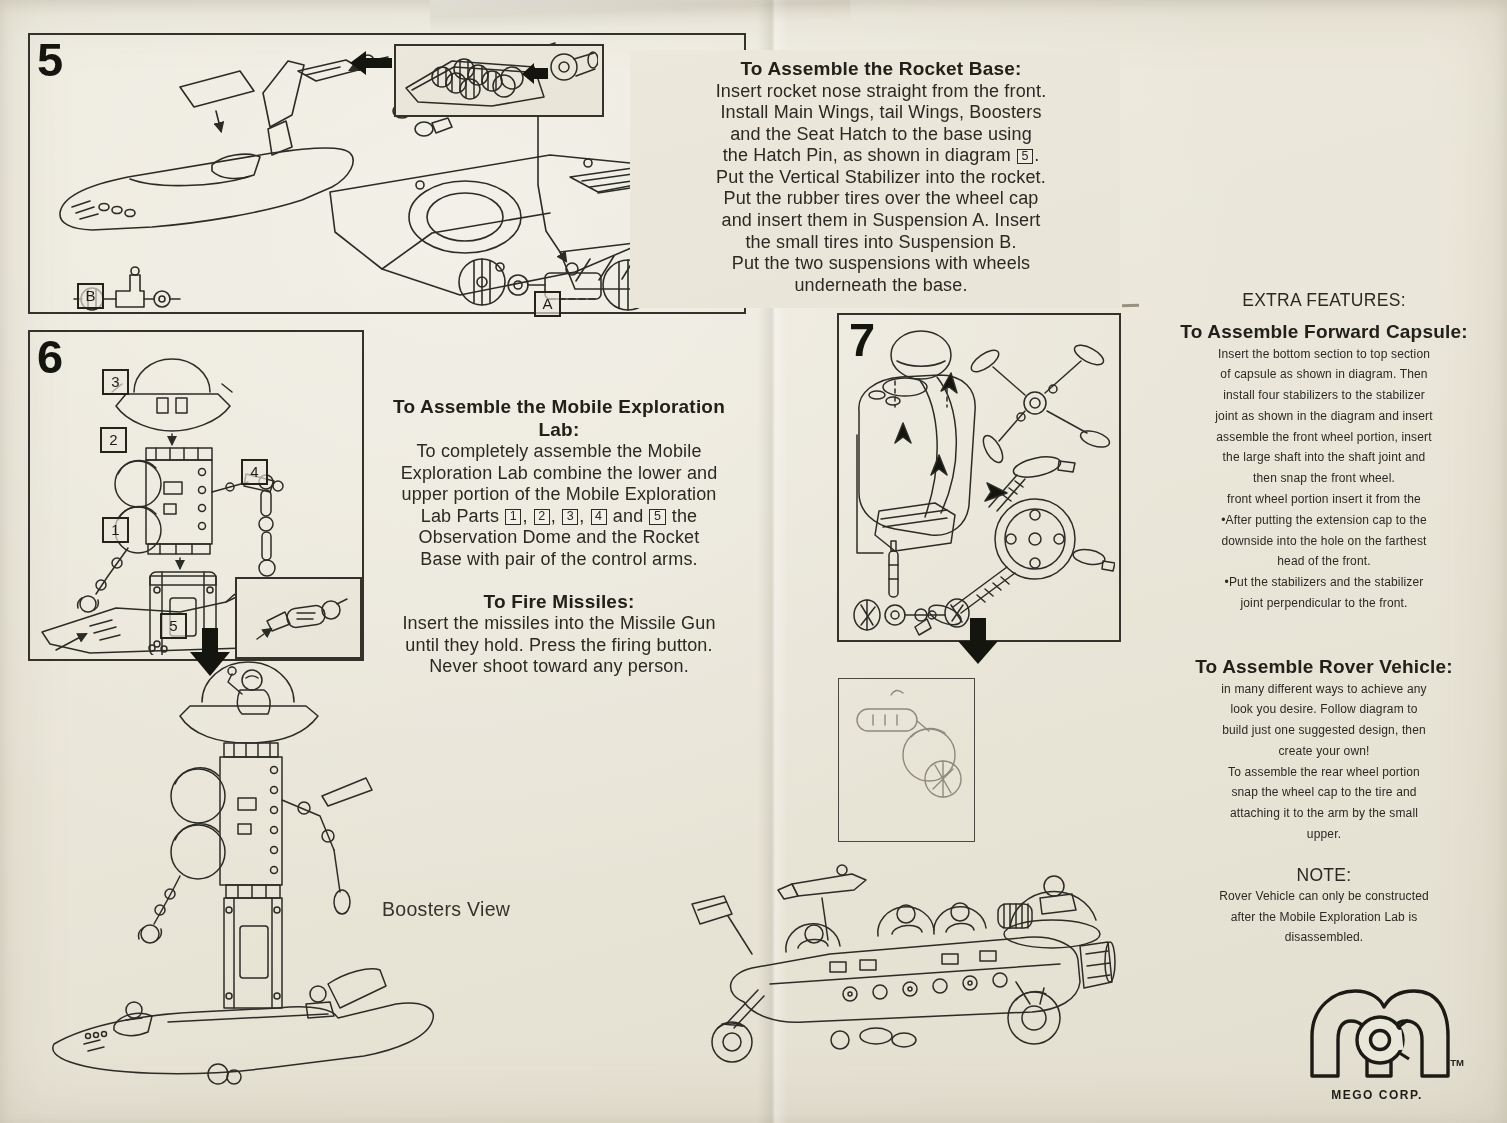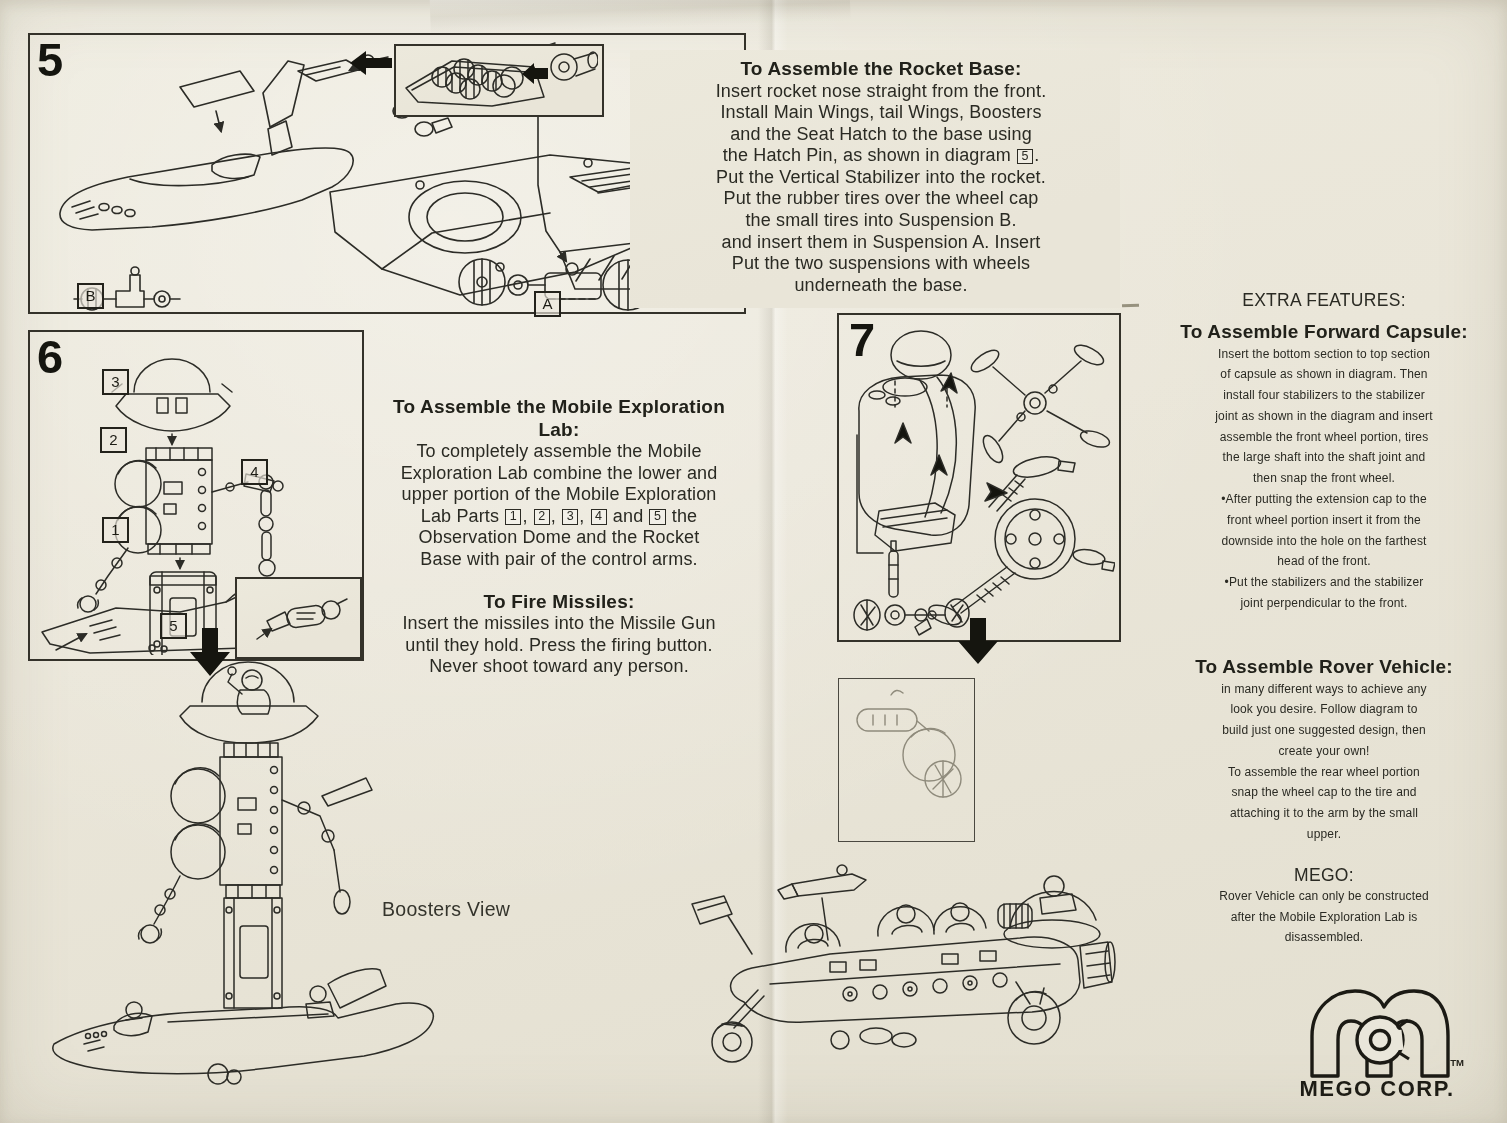--- a/index.html
+++ b/index.html
@@ -29,21 +29,21 @@
     line-height:13.5px;vertical-align:1.5px;margin:0 1px;background:rgba(255,255,255,.25);}
   .plabel{position:absolute;width:23px;height:22px;border:2px solid #23221b;font-size:15px;
     text-align:center;line-height:21px;color:#1d1c15;background:rgba(236,232,221,.65);}
   .paperbg{background:linear-gradient(165deg,#ece9dc 0%,#e9e5d8 70%);}
   .darrow{position:absolute;}
   svg{display:block;}
   .artbox{position:absolute;}
   #assembled-label{position:absolute;left:382px;top:898px;font-size:19.5px;letter-spacing:.3px;color:#34342c;}
   #logo-wrap{position:absolute;left:1294px;top:980px;width:176px;height:122px;}
   #logo-tm{position:absolute;right:6px;bottom:34px;font-size:9.5px;font-weight:700;color:#23221b;margin-top:16px;}
-  #logo-word{position:absolute;left:0;bottom:0;width:166px;text-align:center;font-size:22px;
+  #logo-word{position:absolute;left:0;bottom:0;width:166px;text-align:center;font-size:12px;
     font-weight:700;letter-spacing:1.5px;color:#1d1c15;}
 </style>
 </head>
 <body>
 
 <div id="page">
 
   <div class="crease-v" style="left:758px;"></div>
   <div class="crease-top"></div>
   <div class="crease-dash" style="left:1122px;top:304px;width:17px;"></div>
@@ -173,22 +173,22 @@
 
   <div class="tcol paperbg" style="left:630px;top:50px;width:478px;padding:8px 0 12px 12px;">
     <div class="head">To Assemble the Rocket Base:</div>
     <div>
         <div class="tline">Insert rocket nose straight from the front.</div>
         <div class="tline">Install Main Wings, tail Wings, Boosters</div>
         <div class="tline">and the Seat Hatch to the base using</div>
         <div class="tline">the Hatch Pin, as shown in diagram <span class="pbox">5</span>.</div>
         <div class="tline">Put the Vertical Stabilizer into the rocket.</div>
         <div class="tline">Put the rubber tires over the wheel cap</div>
+        <div class="tline">and insert them in Suspension A. Insert</div>
         <div class="tline">the small tires into Suspension B.</div>
-        <div class="tline">and insert them in Suspension A. Insert</div>
         <div class="tline">Put the two suspensions with wheels</div>
         <div class="tline">underneath the base.</div>
       </div>
   </div>
 
   <div class="dbox" style="left:28px;top:330px;width:332px;height:327px;">
     <svg width="328" height="323" viewBox="0 0 328 323">
       <defs>
         <marker id="ah6" viewBox="0 0 10 10" refX="8" refY="5" markerWidth="7" markerHeight="7" orient="auto-start-reverse">
           <path d="M0,0 L10,5 L0,10 z" fill="#2c2c27"></path>
@@ -399,46 +399,46 @@
 
   <div class="tcol small" style="left:1141px;top:290px;width:366px;">
     <div class="label">EXTRA FEATURES:</div>
     <div class="gap10"></div>
     <div class="head">To Assemble Forward Capsule:</div>
     <div>
         <div class="tline">Insert the bottom section to top section</div>
         <div class="tline">of capsule as shown in diagram. Then</div>
         <div class="tline">install four stabilizers to the stabilizer</div>
         <div class="tline">joint as shown in the diagram and insert</div>
-        <div class="tline">assemble the front wheel portion, tires</div>
+        <div class="tline">assemble the front wheel portion, insert</div>
         <div class="tline">the large shaft into the shaft joint and</div>
         <div class="tline">then snap the front wheel.</div>
+        <div class="tline">front wheel portion insert it from the</div>
         <div class="tline">•After putting the extension cap to the</div>
-        <div class="tline">front wheel portion insert it from the</div>
         <div class="tline">downside into the hole on the farthest</div>
         <div class="tline">head of the front.</div>
         <div class="tline">•Put the stabilizers and the stabilizer</div>
         <div class="tline">joint perpendicular to the front.</div>
       </div>
   </div>
 
   <div class="tcol small" style="left:1141px;top:656px;width:366px;">
     <div class="head">To Assemble Rover Vehicle:</div>
     <div>
         <div class="tline">in many different ways to achieve any</div>
         <div class="tline">look you desire. Follow diagram to</div>
         <div class="tline">build just one suggested design, then</div>
         <div class="tline">create your own!</div>
         <div class="tline">To assemble the rear wheel portion</div>
         <div class="tline">snap the wheel cap to the tire and</div>
         <div class="tline">attaching it to the arm by the small</div>
         <div class="tline">upper.</div>
       </div>
     <div class="gap20"></div>
-    <div class="label">MEGO:</div>
+    <div class="label">NOTE:</div>
     <div>
         <div class="tline">Rover Vehicle can only be constructed</div>
         <div class="tline">after the Mobile Exploration Lab is</div>
         <div class="tline">disassembled.</div>
       </div>
   </div>
 
   <div class="artbox" style="left:28px;top:648px;">
     <svg width="425" height="450" viewBox="0 0 425 450">
       <g stroke="#2c2c27" fill="none" stroke-width="1.5" stroke-linejoin="round" stroke-linecap="round">

